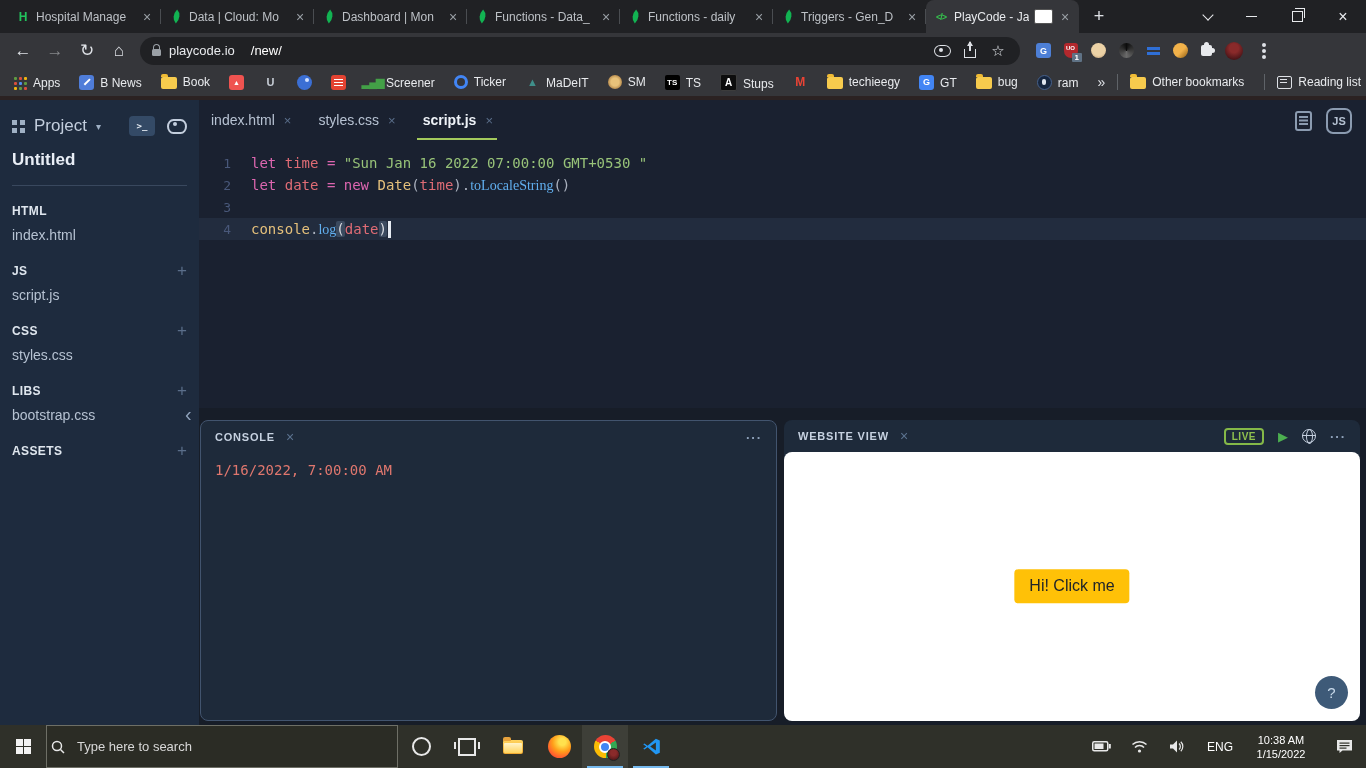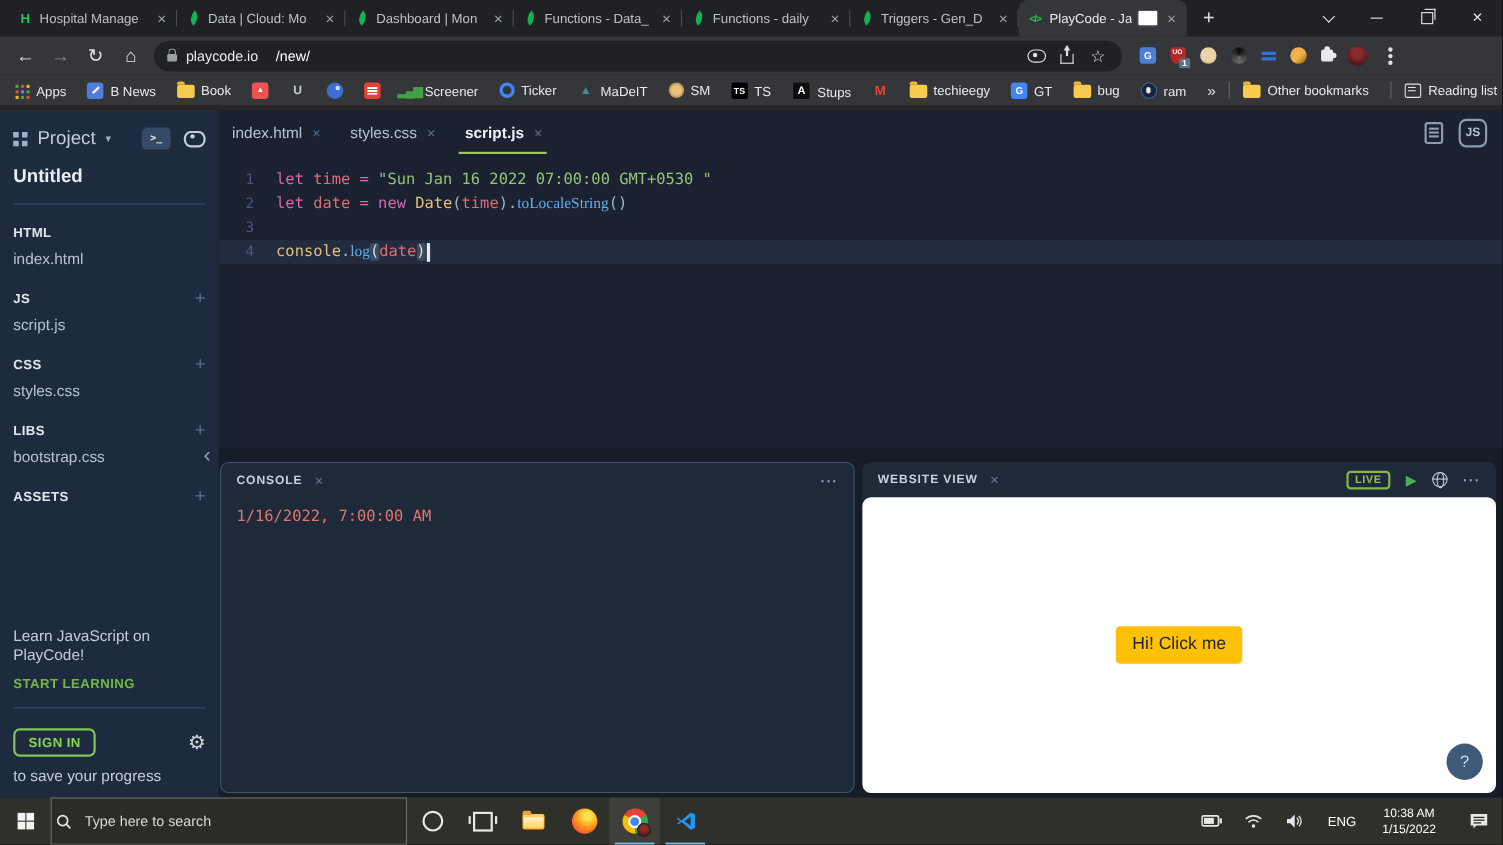--- a/index.html
+++ b/index.html
@@ -173,21 +173,21 @@
 
   
   .taskbar{position:absolute;bottom:0;left:0;width:100%;height:43px;background:#2f3029;display:flex;align-items:stretch;}
   .tb-btn{width:46px;display:flex;align-items:center;justify-content:center;position:relative;}
   .win-logo{width:15px;height:15px;background:
      linear-gradient(#f3f3f3,#f3f3f3) left top,
      linear-gradient(#f3f3f3,#f3f3f3) right top,
      linear-gradient(#f3f3f3,#f3f3f3) left bottom,
      linear-gradient(#f3f3f3,#f3f3f3) right bottom;
     background-size:7px 7px;background-repeat:no-repeat;}
-  .tb-search{width:324px;background:#2b2c25;border:1px solid #6e6f66;box-sizing:border-box;display:flex;align-items:center;gap:10px;padding:0 4px;margin:0;}
+  .tb-search{width:352px;background:#2b2c25;border:1px solid #6e6f66;box-sizing:border-box;display:flex;align-items:center;gap:10px;padding:0 4px;margin:0;}
   .tb-search input{background:transparent;border:none;outline:none;color:#d8d8d8;font-size:13px;font-family:"Liberation Sans",sans-serif;width:260px;}
   .tb-search input::placeholder{color:#d8d8d8;opacity:1;}
   .tb-cortana{width:15px;height:15px;border:2px solid #e8e8e8;border-radius:50%;}
   .tb-taskview{width:14px;height:14px;border:2px solid #e8e8e8;position:relative;}
   .tb-taskview::before{content:"";position:absolute;left:-6px;top:2px;width:2px;height:7px;background:#e8e8e8;}
   .tb-taskview::after{content:"";position:absolute;right:-6px;top:2px;width:2px;height:7px;background:#e8e8e8;}
   .tb-folder{width:20px;height:14px;background:linear-gradient(#ffd45e,#f0a830);border-radius:2px;position:relative;}
   .tb-folder::before{content:"";position:absolute;top:-3px;left:0;width:8px;height:4px;background:#e8a33d;border-radius:2px 2px 0 0;}
   .tb-folder::after{content:"";position:absolute;left:1px;right:1px;top:3px;bottom:1px;background:linear-gradient(#fff3c9,#ffd45e);border-radius:1px;}
   .tb-firefox{width:23px;height:23px;border-radius:50%;background:radial-gradient(circle at 62% 30%,#ffe14d 0 16%,#ff9f1a 45%,#ff5f2e 72%,#d6452c 100%);}
@@ -465,33 +465,20 @@
           </div>
 
           <div class="side-section">
             <div class="side-label-row">
               <span class="side-label">ASSETS</span>
               <span class="side-plus">+</span>
             </div>
 
           </div>
         </div>
-      <div class="sidebar-bottom">
-        <div class="promo">
-          <div>Learn JavaScript on</div>
-          <div>PlayCode!</div>
-        </div>
-        <div class="start-learning">START LEARNING</div>
-        <hr class="side-divider">
-        <div class="signin-row">
-          <button class="signin-btn">SIGN IN</button>
-          <span class="gear">⚙</span>
-        </div>
-        <div class="signin-note">to save your progress</div>
-      </div>
     </div>
     <div class="collapse-arrow">‹</div>
 
     <div class="editor">
       <div class="editor-tabs">
 
           <div class="etab">
             <span>index.html</span>
             <span class="etab-close">×</span>
           </div>

